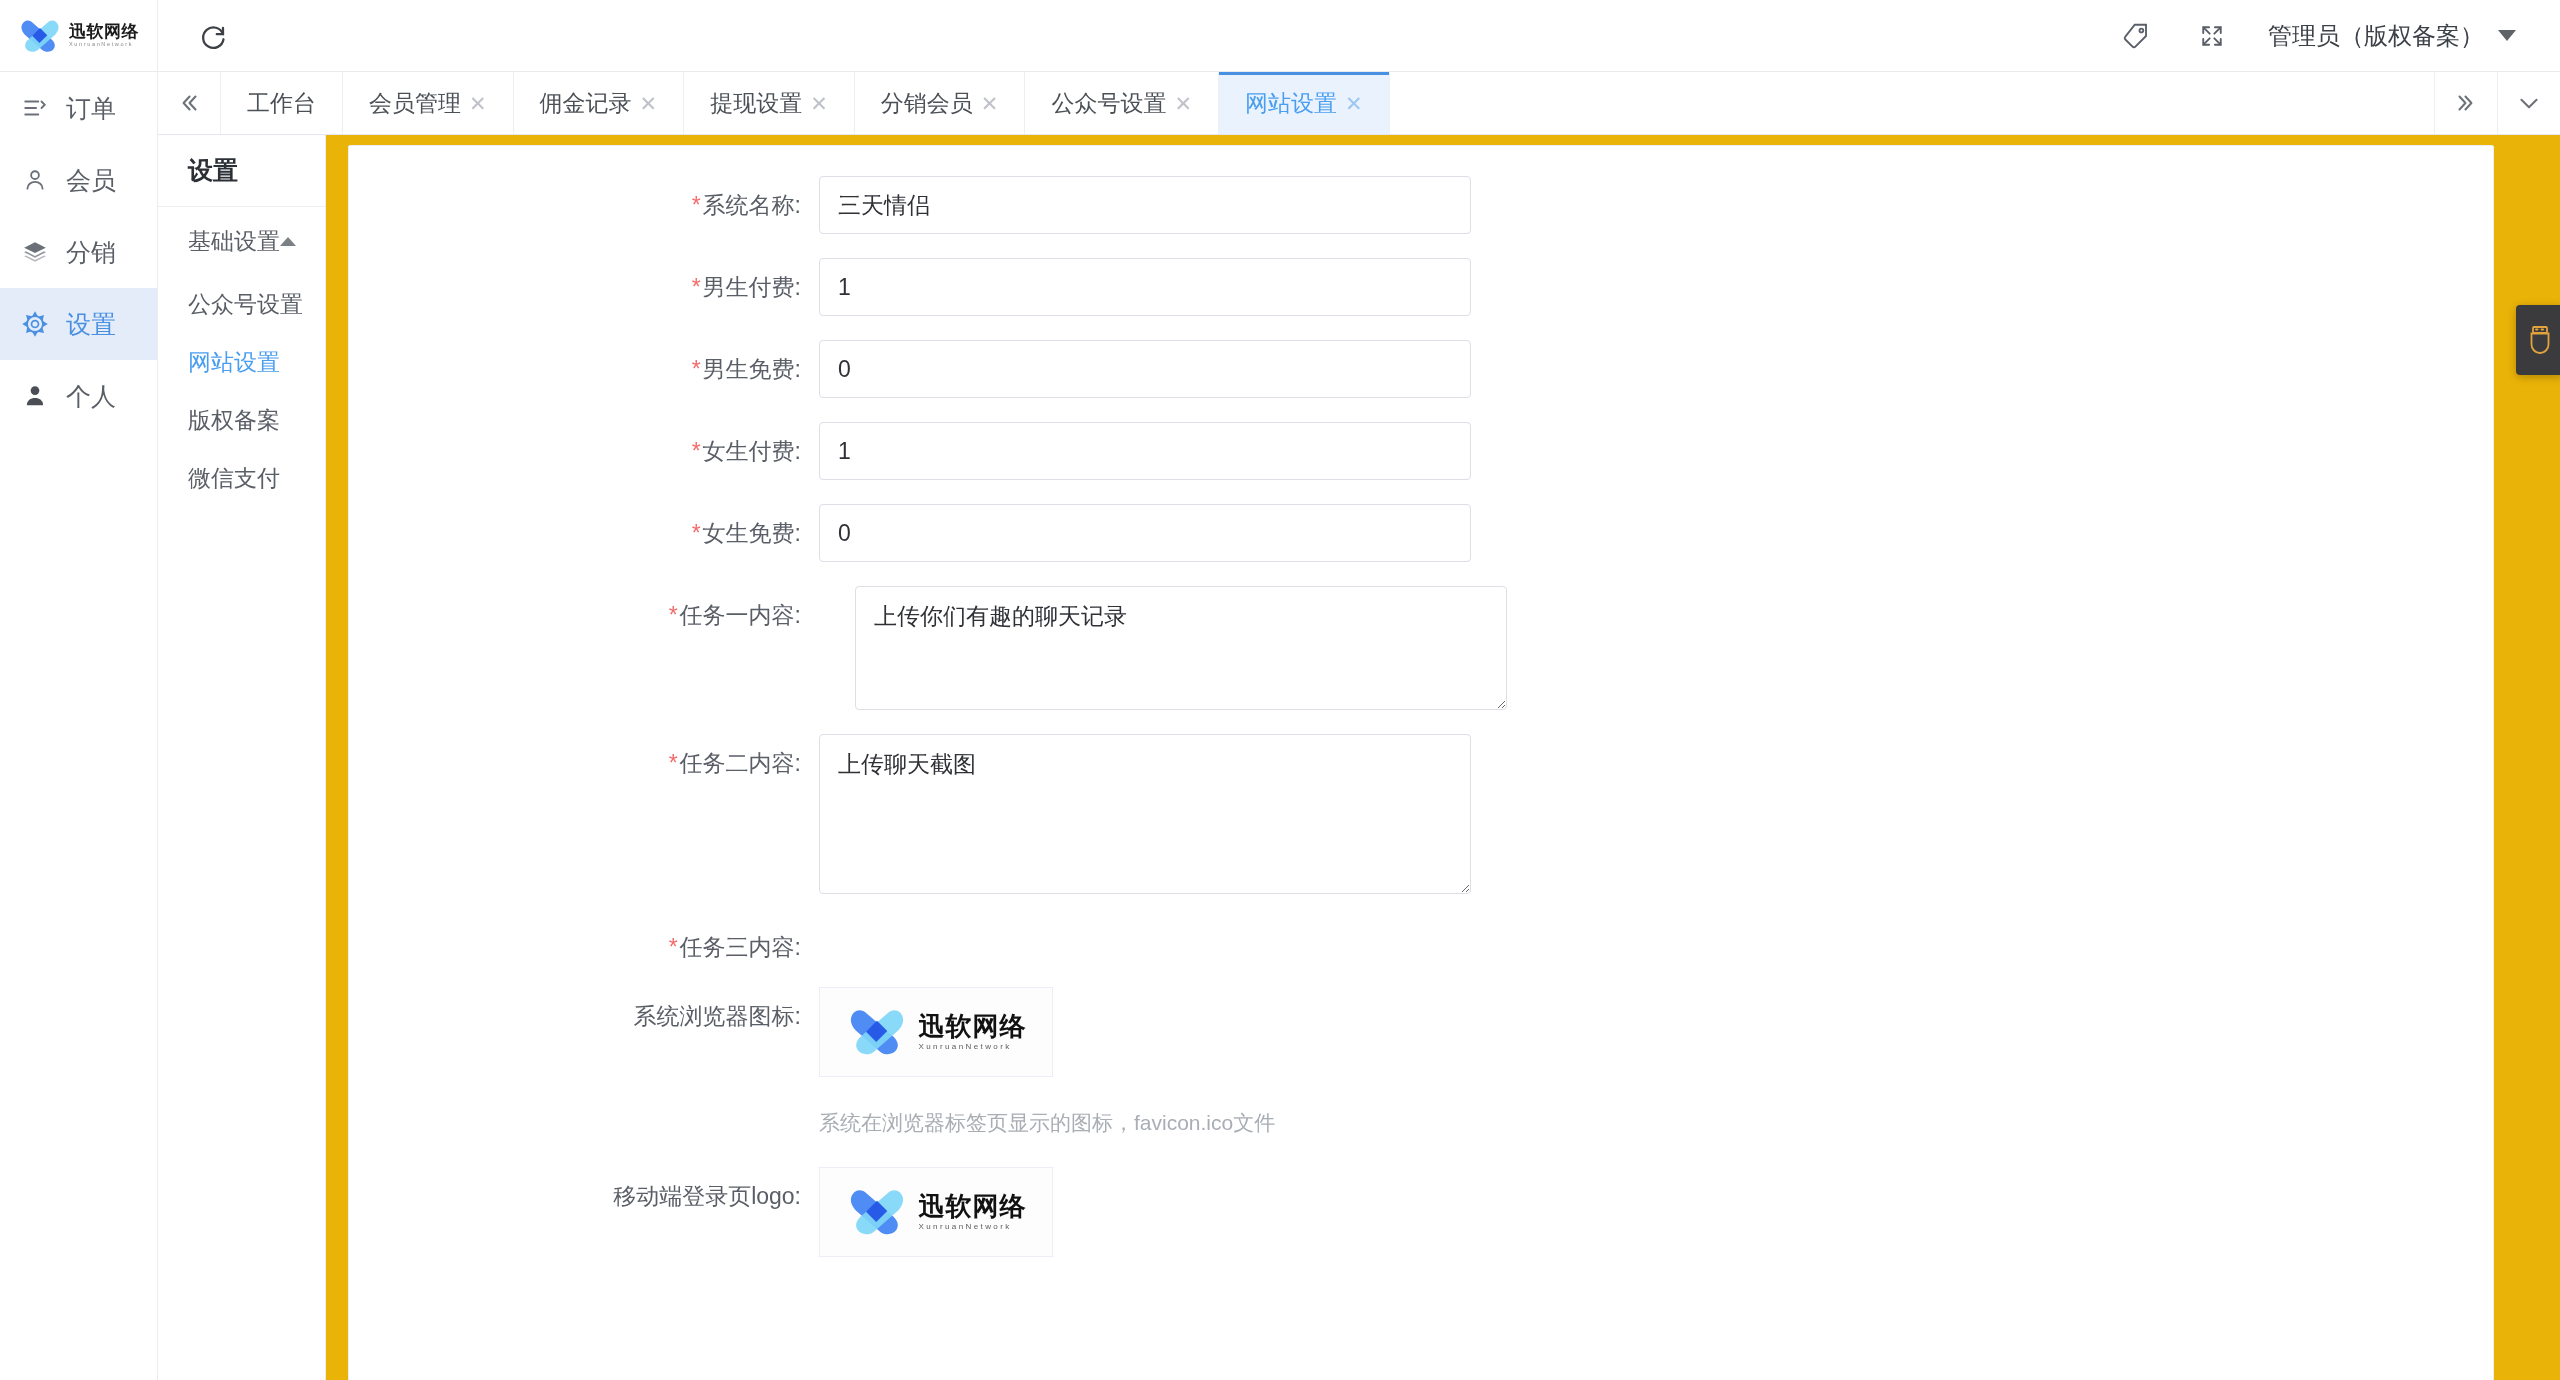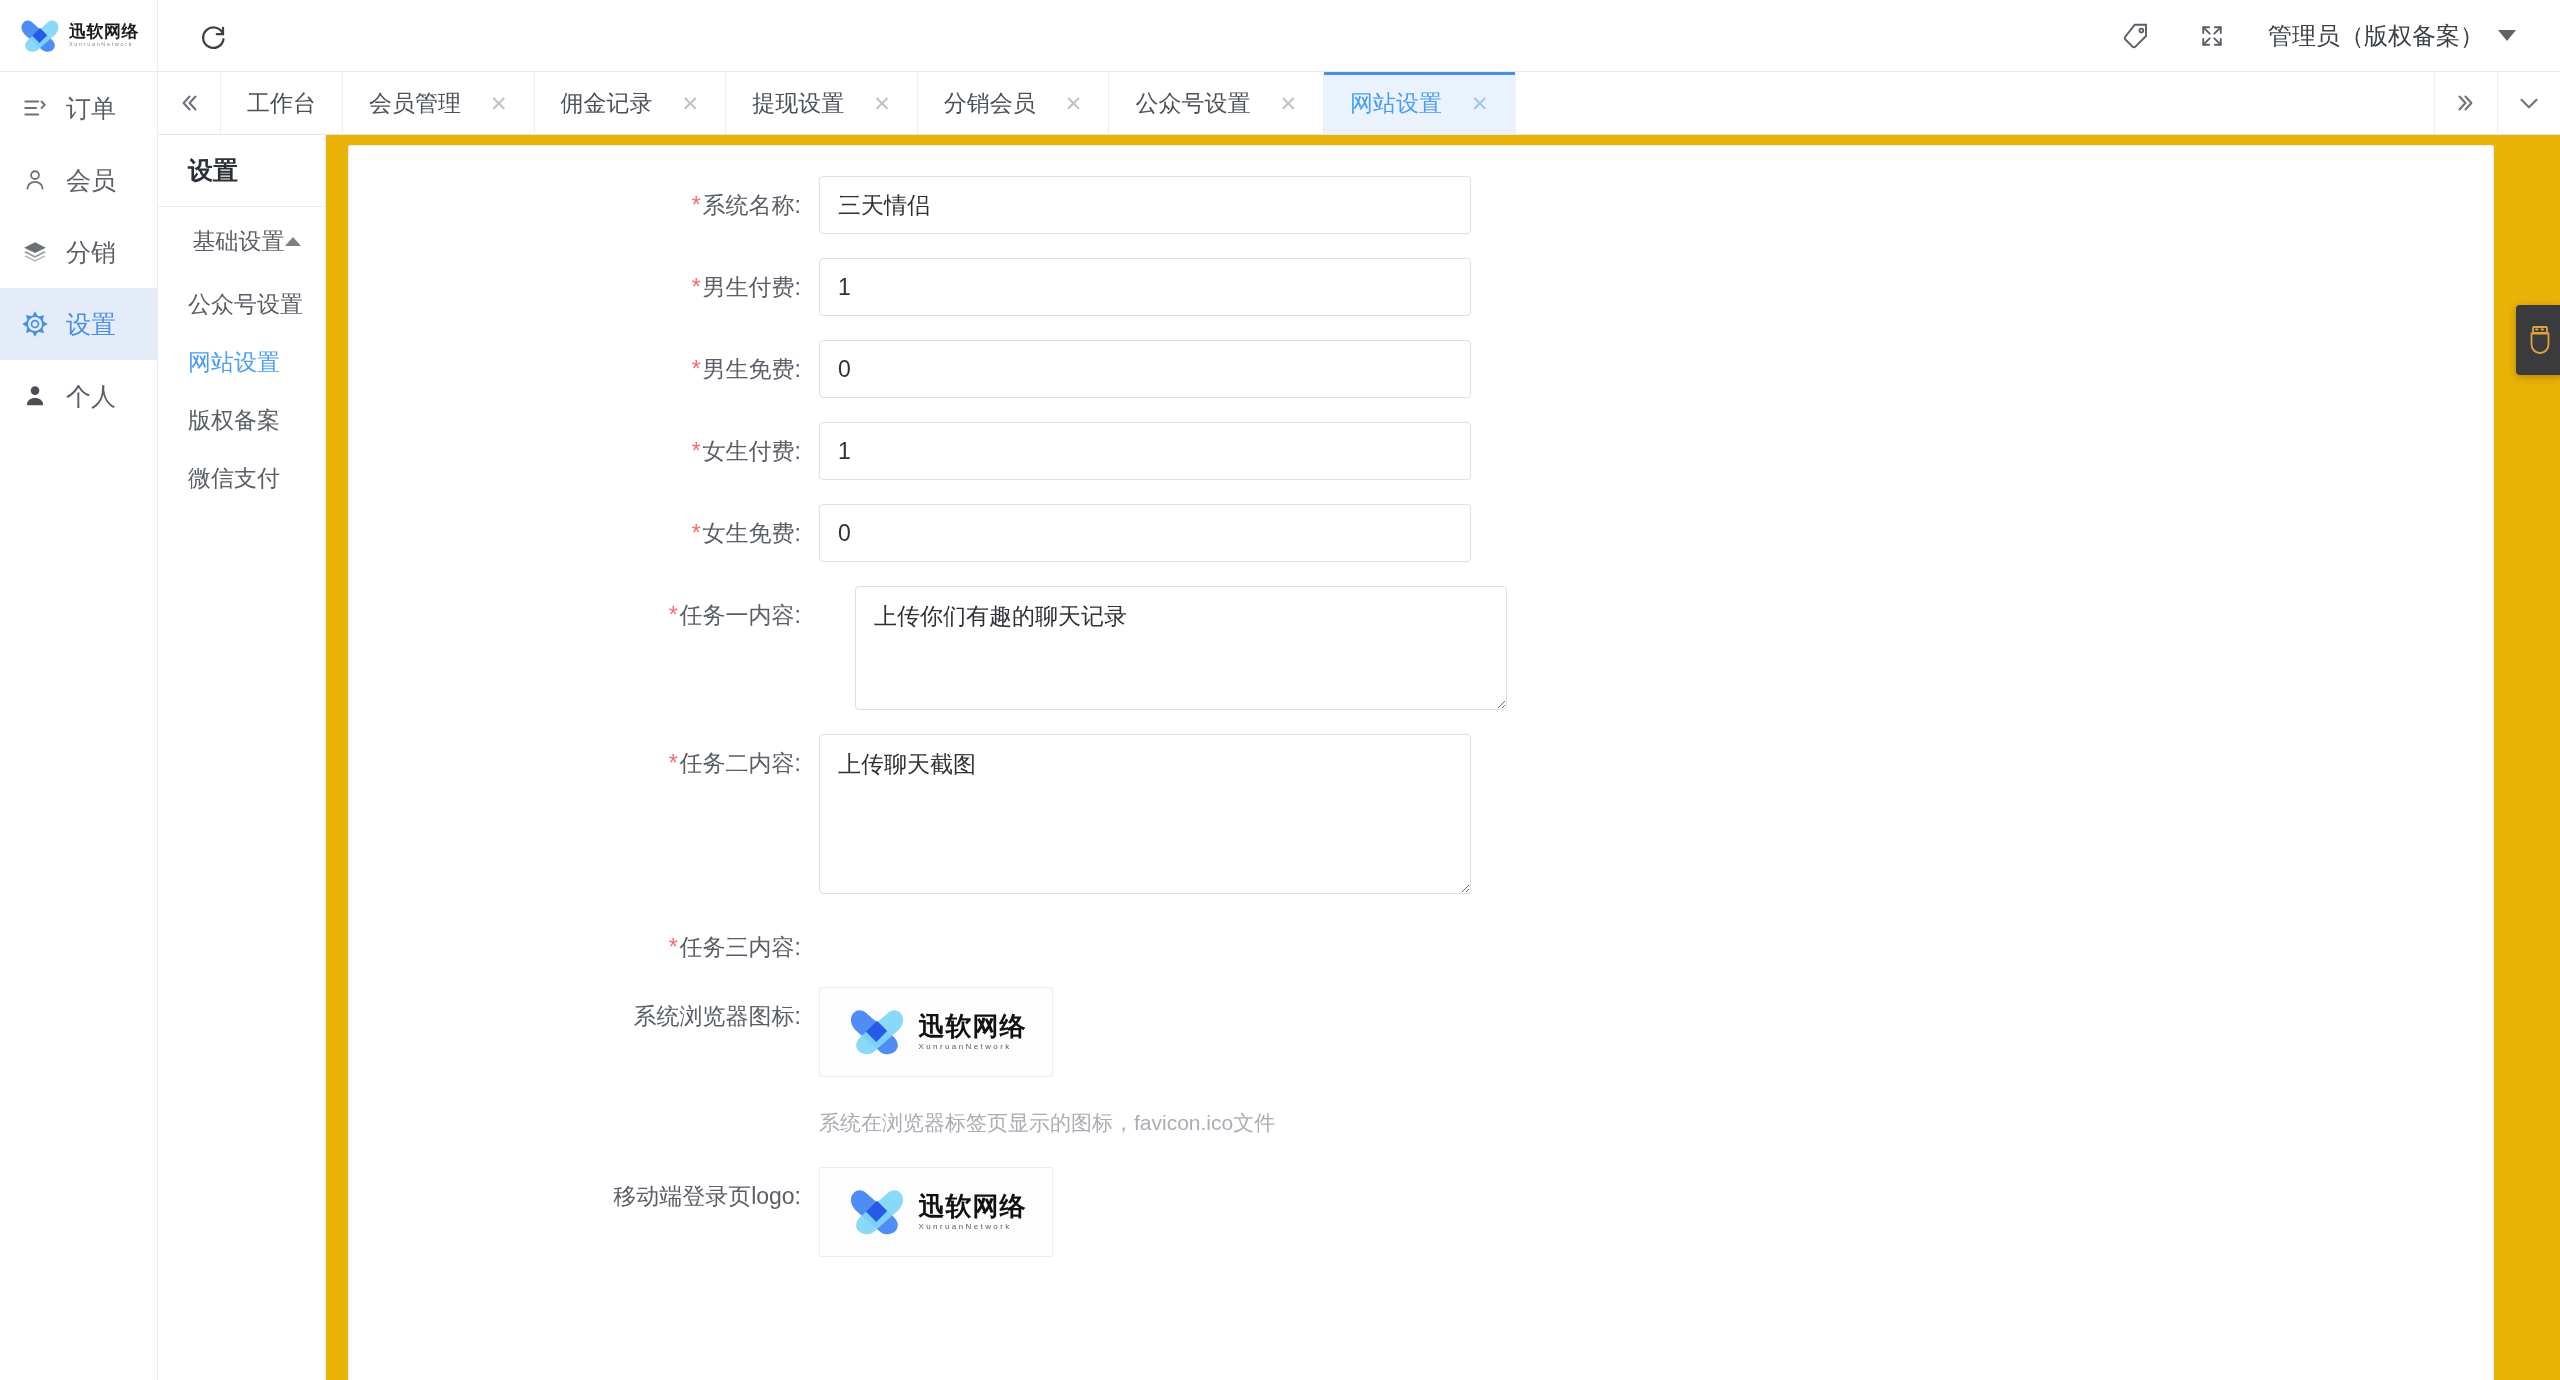--- a/index.html
+++ b/index.html
@@ -75,21 +75,21 @@
     background:#fff;border-bottom:1px solid #e4e7ed;box-sizing:border-box;
     display:flex;align-items:stretch;z-index:18;
   }
   .tab-arrow{
     width:62px;flex:0 0 62px;display:flex;align-items:center;justify-content:center;
     border-right:1px solid #eceff3;cursor:pointer;color:#7a7f87;
   }
   .tab-arrow.right{border-right:none;border-left:1px solid #eceff3;}
   .tabs{flex:1 1 auto;display:flex;align-items:stretch;overflow:hidden;}
   .tab{
-    position:relative;display:flex;align-items:center;gap:29px;
+    position:relative;display:flex;align-items:center;gap:8px;
     padding:0 26px;border-right:1px solid #eceff3;
     font-size:23px;color:#4c5157;white-space:nowrap;cursor:pointer;
     box-sizing:border-box;
   }
   .tab .tab-close{
     font-size:21px;color:#bfc3c9;line-height:1;cursor:pointer;
     font-family:"Liberation Sans",sans-serif;
   }
   .tab.active{background:#eaf3fd;color:#4a9ef0;}
   .tab.active::before{
@@ -102,21 +102,21 @@
   .snav{
     position:absolute;left:158px;top:135px;width:168px;height:1245px;
     background:#fff;border-right:1px solid #ececec;box-sizing:border-box;z-index:15;
   }
   .snav-title{
     height:72px;display:flex;align-items:center;padding-left:30px;
     font-size:25px;font-weight:bold;color:#2b2f36;
     border-bottom:1px solid #ededed;box-sizing:border-box;
   }
   .snav-group{
-    height:68px;display:flex;align-items:center;justify-content:center;
+    height:68px;display:flex;align-items:center;justify-content:flex-start;
     padding:0 20px 0 30px;box-sizing:border-box;cursor:pointer;
     font-size:23px;color:#5a5e66;
   }
   .snav-caret{
     width:0;height:0;border-left:8px solid transparent;border-right:8px solid transparent;
     border-bottom:9px solid #7b8086;
   }
   .snav-sub{
     height:58px;display:flex;align-items:center;padding-left:30px;box-sizing:border-box;
     font-size:23px;color:#5a5e66;cursor:pointer;

